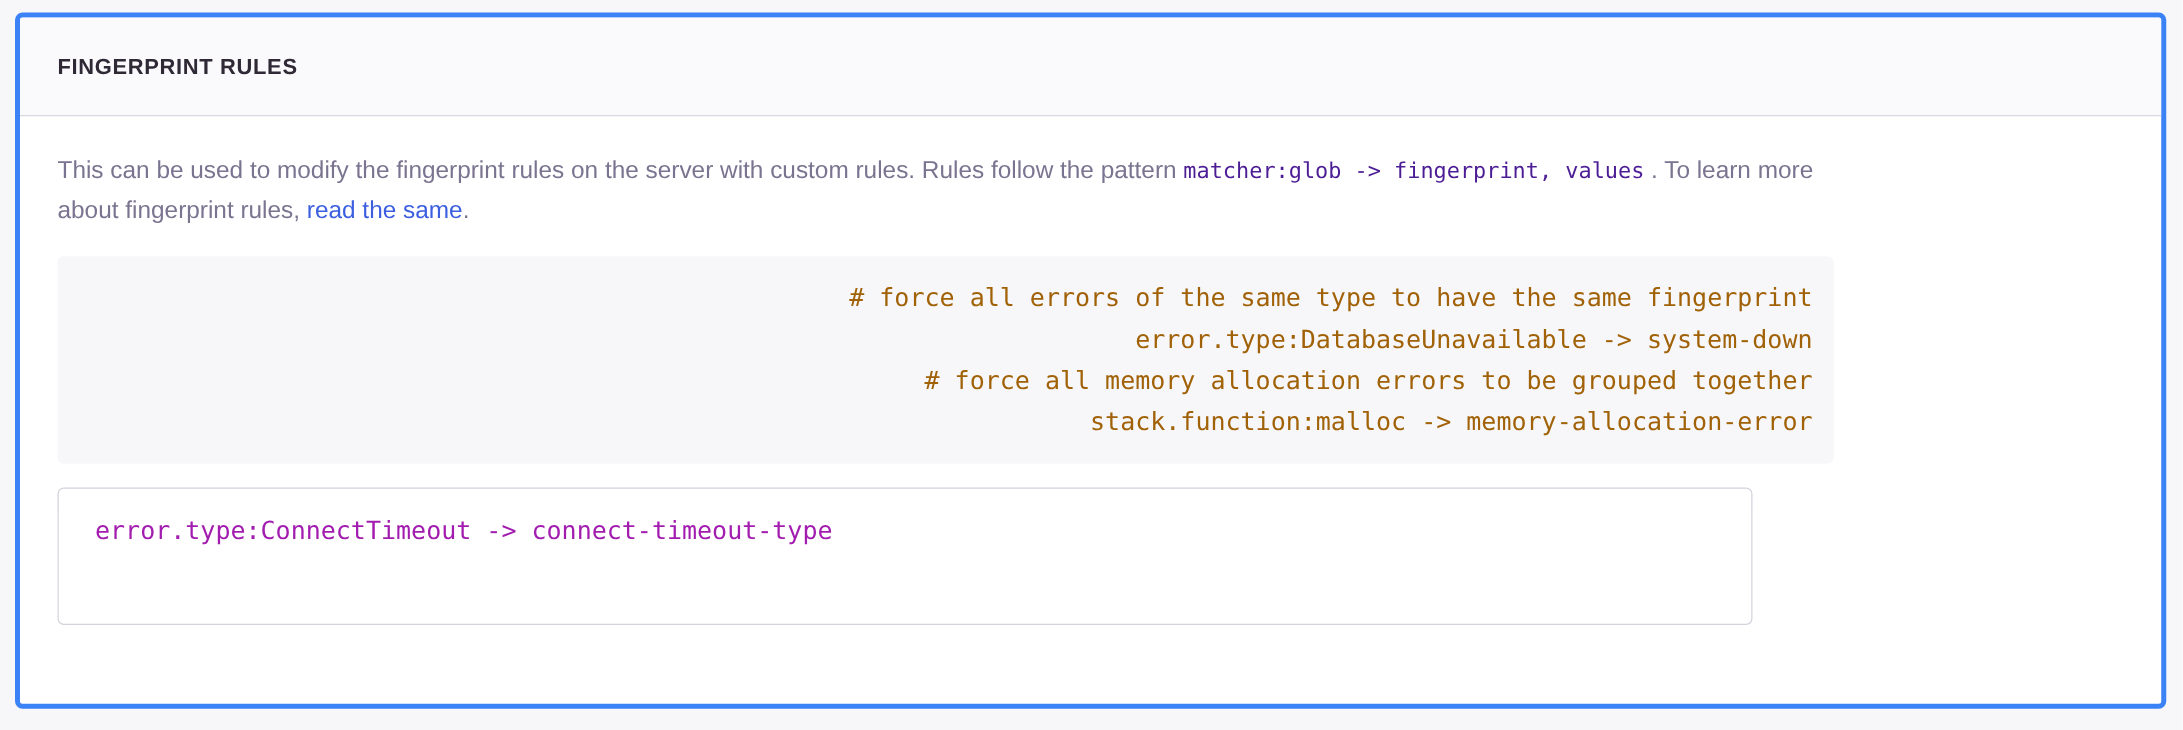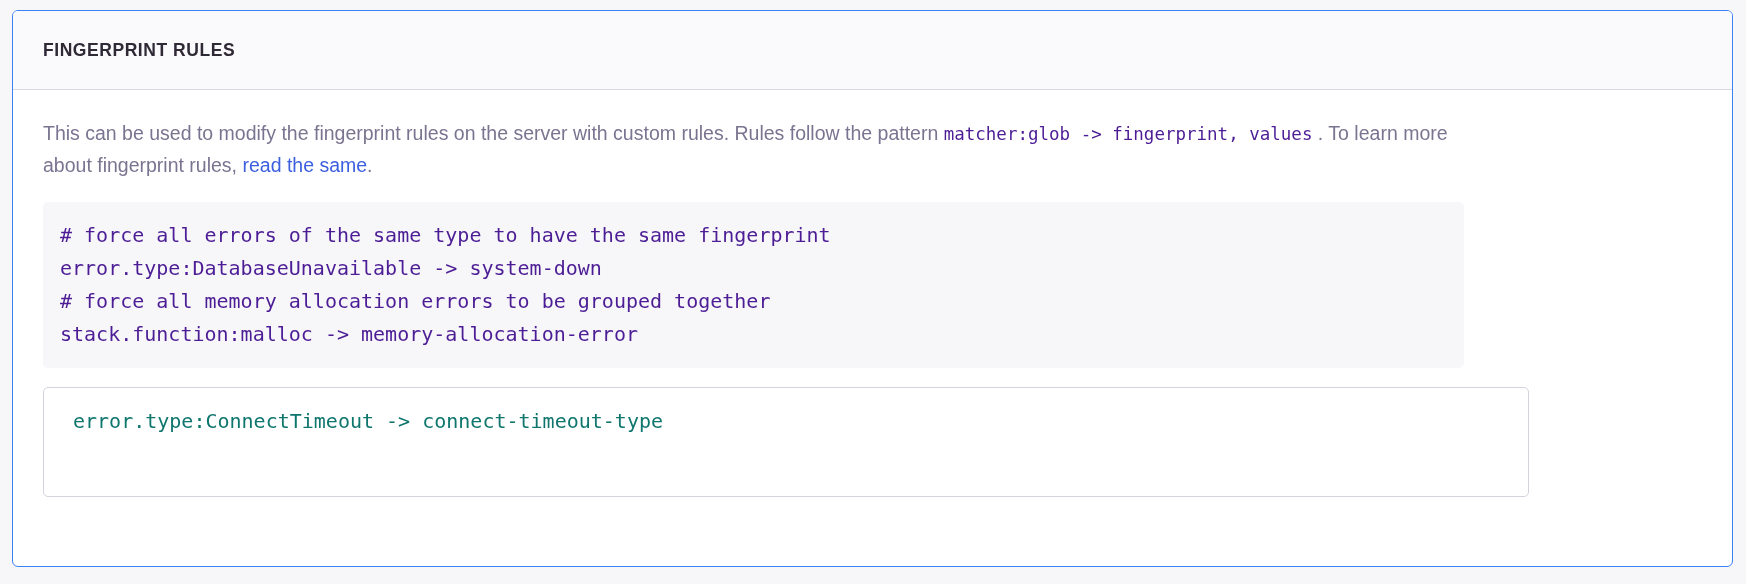--- a/index.html
+++ b/index.html
@@ -16,21 +16,21 @@
   }
 
   .panel {
     position: absolute;
     left: 12px;
     top: 10px;
     width: 1721px;
     height: 557px;
     box-sizing: border-box;
     background: #ffffff;
-    border: 1px solid #3b82f6;
+    border: 4px solid #3b82f6;
     border-radius: 6px;
     overflow: hidden;
   }
 
   .panel-header {
     height: 79px;
     box-sizing: border-box;
     background: #faf9fb;
     border-bottom: 1px solid #d9d8e0;
     display: flex;
@@ -78,38 +78,39 @@
     padding: 17px 17px 17px 17px;
     width: 1421px;
     box-sizing: border-box;
   }
 
   .code-block pre {
     margin: 0;
     font-family: "DejaVu Sans Mono", monospace;
     font-size: 20px;
     line-height: 33px;
-    color: #4c1d95;
+    color: #a16207;
     white-space: pre;
+    text-align: right;
   }
 
   .rules-textarea {
     display: block;
     margin-top: 19px;
-    width: 1486px;
+    width: 1356px;
     height: 110px;
     box-sizing: border-box;
     background: #ffffff;
     border: 1px solid #d4d2dd;
     border-radius: 5px;
     padding: 18px 20px 18px 29px;
     font-family: "DejaVu Sans Mono", monospace;
     font-size: 20px;
     line-height: 30px;
-    color: #0f766e;
+    color: #a21caf;
     resize: none;
     outline: none;
     overflow: hidden;
   }
 </style>
 </head>
 <body>
 
 <div class="panel">
 

